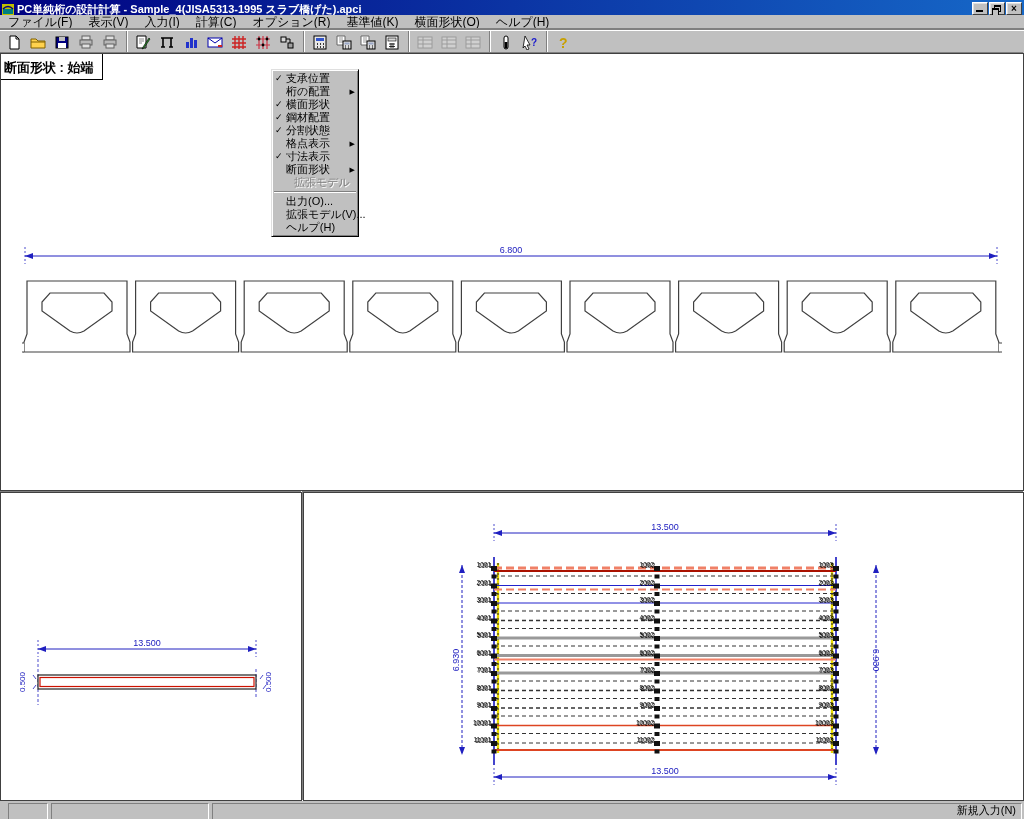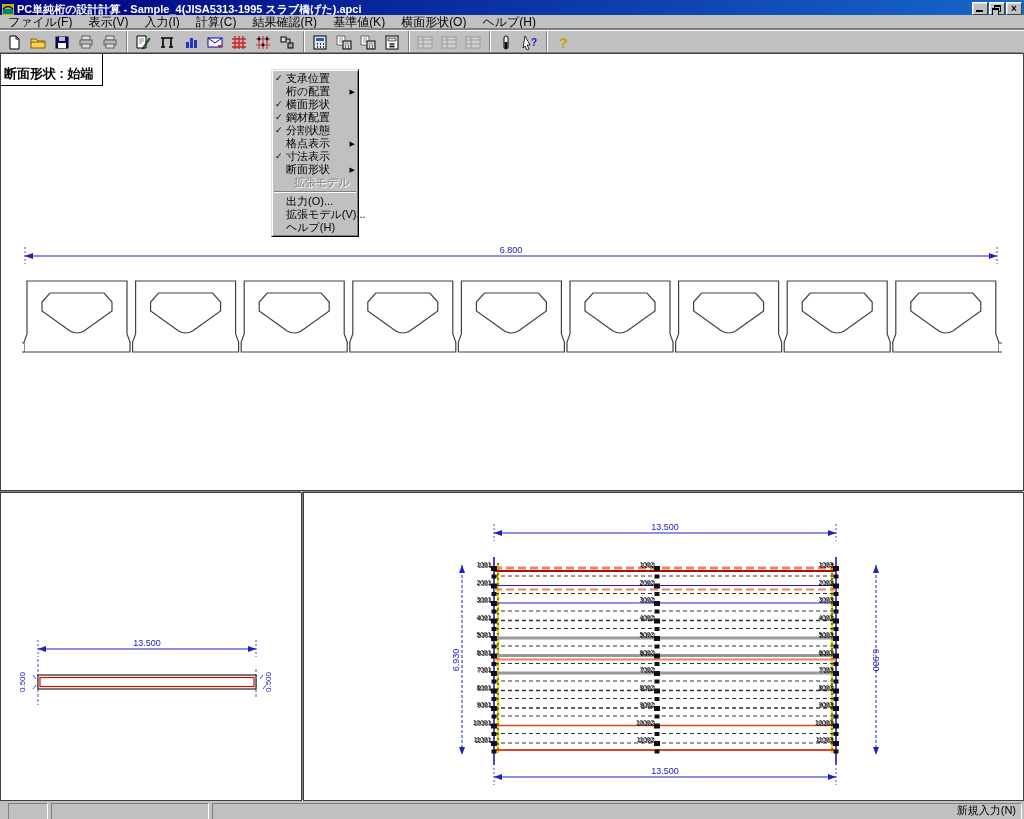--- a/index.html
+++ b/index.html
@@ -33,21 +33,21 @@
     border:1px solid transparent; }
   .tbtn.disabled { filter:grayscale(1) opacity(.5); }
   .tbtn svg { width:16px; height:15px; }
 
   
   .panel { position:absolute; background:#fff; border:1px solid #404040; box-shadow:1px 1px 0 #fff, -1px -1px 0 #808080; }
   #sectionPanel { left:0; top:53px; width:1024px; height:438px; }
   #sidePanel    { left:0; top:492px; width:302px; height:309px; }
   #planPanel    { left:303px; top:492px; width:721px; height:309px; }
   .paneltitle { font-size:13px; font-weight:bold; color:#000; white-space:nowrap; }
-  .titlebox { display:inline-block; border-right:1px solid #000; border-bottom:1px solid #000; padding:11px 8px 2px 3px; background:#fff; }
+  .titlebox { display:inline-block; border-right:1px solid #000; border-bottom:1px solid #000; padding:5px 8px 2px 3px; background:#fff; }
   .plainTitle { padding:2px 0 0 3px; }
 
   
   .ctxmenu { position:absolute; left:271px; top:69px; width:88px; background:#c0c0c0;
     border:1px solid; border-color:#dfdfdf #000 #000 #dfdfdf; box-shadow:inset 1px 1px 0 #fff, inset -1px -1px 0 #808080;
     padding:2px 1px; font-size:11px; z-index:50; }
   .cmi { position:relative; height:13px; line-height:13px; padding-left:13px; white-space:nowrap; }
   .cmi .chk { position:absolute; left:2px; top:0; font-size:9px; }
   .cmi .sub { position:absolute; right:2px; top:0; font-size:7px; }
   .cmi.disabled { color:#808080; text-shadow:1px 1px 0 #fff;margin-left:8px; }
@@ -80,21 +80,21 @@
       </span>
     <span class="winbtn"><span class="x">×</span></span>
   </span>
 </div>
 
 <div class="menubar" id="menubar">
     <span class="mitem">ファイル(F)</span>
     <span class="mitem">表示(V)</span>
     <span class="mitem">入力(I)</span>
     <span class="mitem">計算(C)</span>
-    <span class="mitem">結果確認(R)</span>
+    <span class="mitem">オプション(R)</span>
     <span class="mitem">基準値(K)</span>
     <span class="mitem">横面形状(O)</span>
     <span class="mitem">ヘルプ(H)</span>
   </div>
 <div class="toolbar" id="toolbar">
     <div class="tgroup">
       <div class="tbtn">
         <svg>
           <use href="#i-page"></use>
         </svg>

